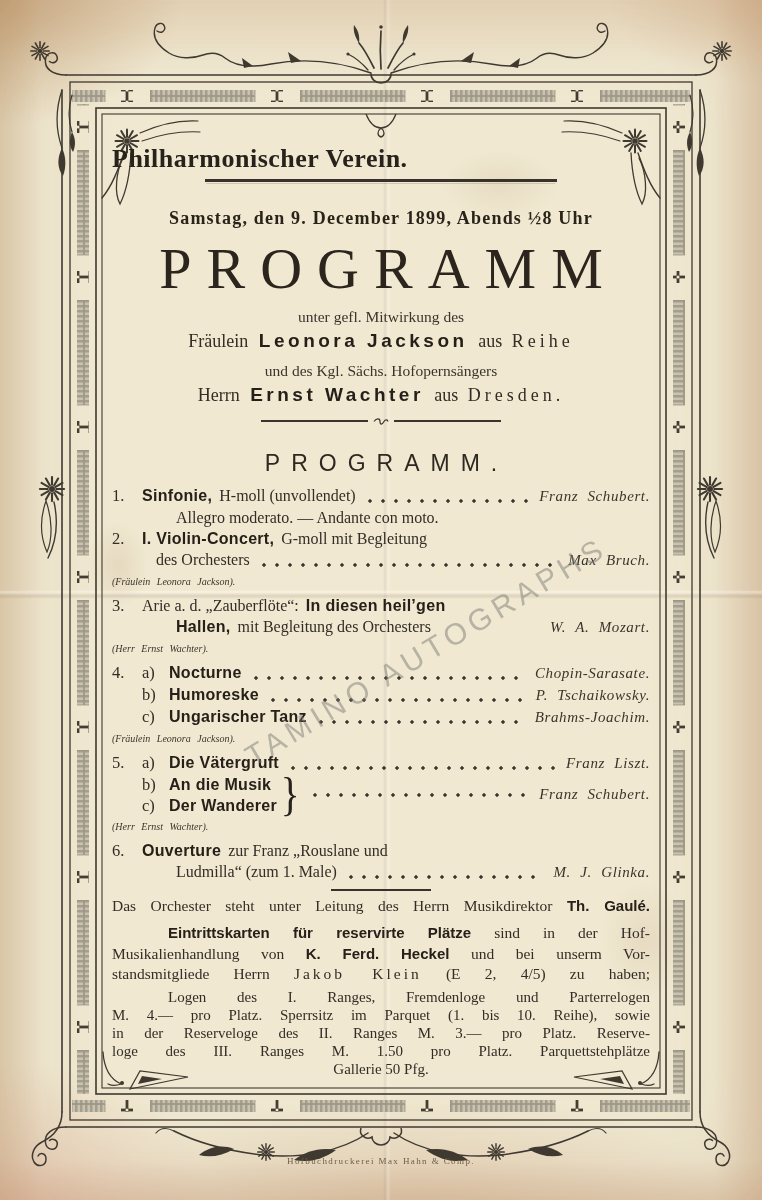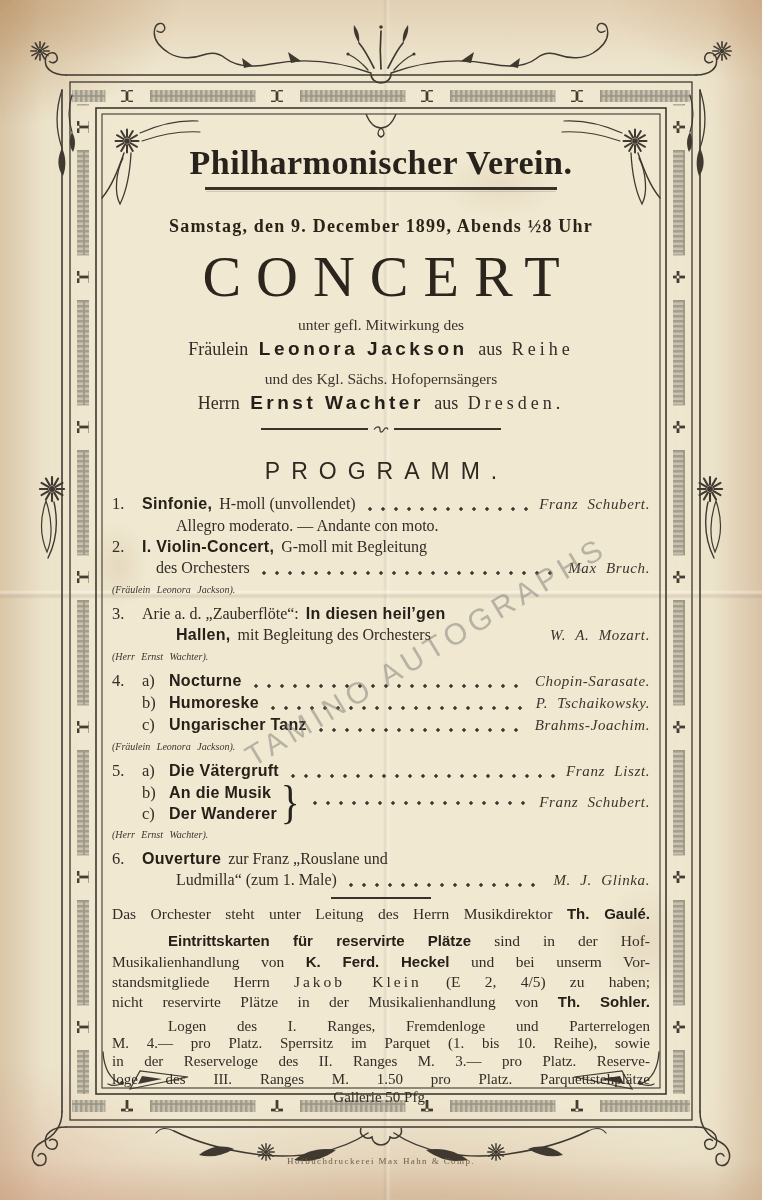--- a/index.html
+++ b/index.html
@@ -29,21 +29,21 @@
 
   .watermark{
     position:absolute;left:248px;top:742px;width:max-content;
     transform:rotate(-31deg);transform-origin:left center;
     font-family:"Liberation Sans",sans-serif;font-size:30px;letter-spacing:5px;
     color:rgba(122,122,116,.48);pointer-events:none;z-index:3;
   }
 
   .content{position:absolute;left:112px;top:114px;width:538px;z-index:2;}
 
-  .society{margin-top:30px;text-align:center;font-weight:700;font-size:34px;letter-spacing:.5px;color:#27221b;}
+  .society{margin-top:30px;text-align:left;font-weight:700;font-size:26px;letter-spacing:.5px;color:#27221b;}
   .title-rule{width:352px;height:2.6px;background:#38322a;margin:5px auto 0;box-shadow:0 3px 0 -1.4px #554e43;}
   .date-line{margin-top:26px;text-align:center;font-weight:700;font-size:18px;letter-spacing:1.2px;color:#292319;}
   .venue-line{margin-top:3px;text-align:center;font-weight:700;font-size:15.5px;color:#38322a;}
   .concert-title{margin-top:10px;text-align:center;font-size:58px;line-height:60px;letter-spacing:15px;text-indent:15px;font-weight:500;color:#2b251e;}
   .intro-line{margin-top:9px;text-align:center;font-size:15.5px;color:#3a342c;}
   .soloist-line{margin-top:3px;text-align:center;font-size:18px;line-height:24px;}
   .s-name{font-family:"Liberation Sans",sans-serif;font-weight:700;font-size:19px;letter-spacing:3.5px;color:#241f18;margin:0 6px;}
   .s-city{letter-spacing:4px;margin-left:5px;}
   .divider{margin:10px auto 0;display:flex;align-items:center;justify-content:center;gap:5px;width:240px;}
   .divline{flex:1;height:1.6px;background:#3a342c;}
@@ -224,21 +224,21 @@
 
   <div class="watermark">TAMINO AUTOGRAPHS</div>
 
   <div class="content">
 
     <div class="society">Philharmonischer Verein.</div>
     <div class="title-rule"></div>
 
     <div class="date-line">Samstag, den 9. December 1899, Abends ½8 Uhr</div>
 
-    <div class="concert-title">CONCERT</div>
+    <div class="concert-title">PROGRAMM</div>
 
     <div class="intro-line">unter gefl. Mitwirkung des</div>
     <div class="soloist-line">
       <span>Fräulein</span>
       <span class="s-name">Leonora Jackson</span>
       <span>aus</span>
       <span class="s-city">Reihe</span>
     </div>
     <div class="intro-line">und des Kgl. Sächs. Hofopernsängers</div>
     <div class="soloist-line">
@@ -364,23 +364,20 @@
     <div class="tickets">
       <div class="tline first">
         <span class="tb">Eintrittskarten für reservirte Plätze</span><span> sind in der Hof-</span>
       </div>
       <div class="tline">
         <span>Musikalienhandlung von </span><span class="tb">K. Ferd. Heckel</span><span> und bei unserm Vor-</span>
       </div>
       <div class="tline">
         <span>standsmitgliede Herrn </span><span class="tsp">Jakob Klein</span><span> (E 2, 4/5) zu haben;</span>
       </div>
-      <div class="tline">
-        <span>nicht reservirte Plätze in der Musikalienhandlung von </span><span class="tb">Th. Sohler.</span>
-      </div>
     </div>
 
     <div class="prices">
       <div class="pline first">Logen des I. Ranges, Fremdenloge und Parterrelogen</div>
       <div class="pline">M. 4.— pro Platz. Sperrsitz im Parquet (1. bis 10. Reihe), sowie</div>
       <div class="pline">in der Reserveloge des II. Ranges M. 3.— pro Platz. Reserve-</div>
       <div class="pline">loge des III. Ranges M. 1.50 pro Platz. Parquettstehplätze</div>
       <div class="pline last">Gallerie 50 Pfg.</div>
     </div>
 

